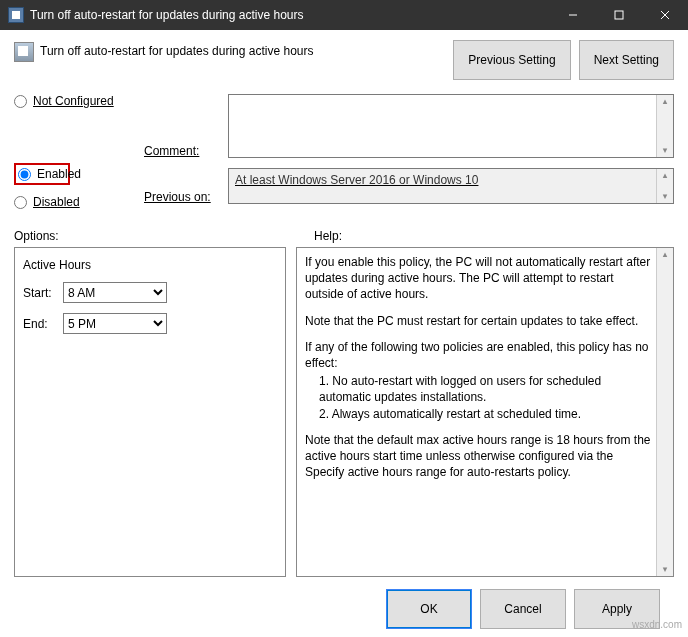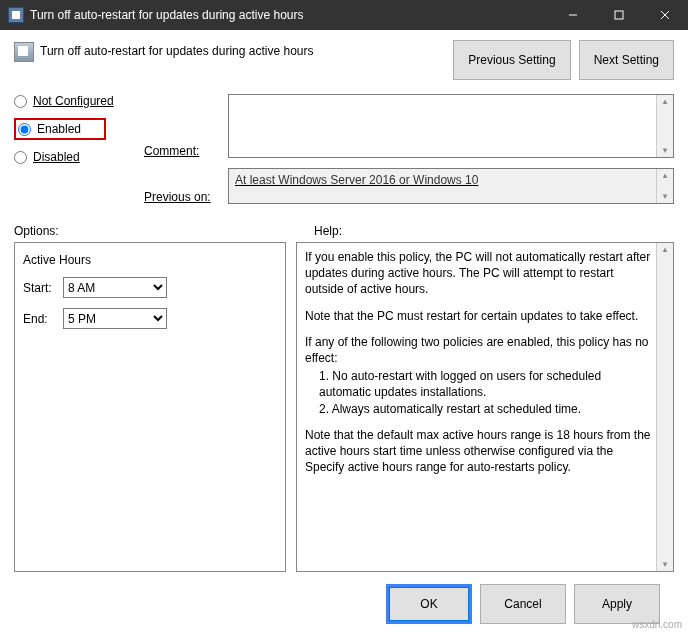--- a/index.html
+++ b/index.html
@@ -22,21 +22,21 @@
   .pol-icon::after { content:""; position:absolute; left:3px; top:3px; width:10px; height:10px; background:#fff; }
   .pol-title { flex:1; padding-top:4px; }
   .navbtns { display:flex; gap:8px; }
   button.std { background:#e1e1e1; border:1px solid #adadad; padding:4px 14px; min-width:86px; height:40px; cursor:pointer; }
 
   
   .midrow { display:flex; align-items:flex-start; gap:10px;text-decoration:underline; }
   .radios { width: 120px; }
   .radios label { display:flex; align-items:center; gap:6px; margin-bottom:10px; cursor:pointer; }
   .radios input { margin:0; }
-  .enabled-wrap { border:2px solid #c00; padding:2px 6px 2px 2px; display:inline-flex; align-items:center; gap:6px; width:92px; }
+  .enabled-wrap { border:2px solid #c00; padding:2px 6px 2px 2px; display:inline-flex; align-items:center; gap:6px; width:56px;margin-top:45px; }
 
   .rightfields { flex:1; }
   .fieldrow { display:flex; align-items:flex-end; margin-bottom:10px; }
   .fieldlabel { width:84px; padding-top:2px; }
   .comment-box { flex:1; height:64px; border:1px solid #7a7a7a; background:#fff; position:relative; }
   .supported-box { flex:1; height:36px; border:1px solid #7a7a7a; background:#f0f0f0; padding:4px 20px 4px 6px; position:relative; color:#333; }
   .vscroll { position:absolute; right:0; top:0; bottom:0; width:17px; background:#f0f0f0; border-left:1px solid #ccc; display:flex; flex-direction:column; justify-content:space-between; align-items:center; }
   .vscroll span { font-size:9px; color:#888; line-height:1; padding:2px 0; user-select:none; }
 
   
@@ -53,21 +53,21 @@
   .pane.help .indent { padding-left:14px; }
   .pane.help .vscroll { background:#f0f0f0; }
 
   .opt-title { margin-bottom:10px; }
   .opt-row { display:flex; align-items:center; gap:8px; margin-bottom:10px; }
   .opt-row label { width:32px; }
   select { border:1px solid #7a7a7a; background:#fff; height:21px; width:104px; font-size:12px; }
 
   
   .footer { display:flex; justify-content:flex-end; gap:8px; padding:12px 14px 0 0; }
-  button.primary { border:3px solid #3b82f6; box-shadow:0 0 0 1px #0078d7 inset; }
+  button.primary { border:1px solid #3b82f6; box-shadow:0 0 0 1px #0078d7 inset; }
 
   .watermark { position:absolute; right:6px; top:630px; font-size:10px; color:#aaa; transform:translateY(-100%); }
 </style>
 </head>
 <body>
 
 <div class="titlebar">
   <div class="icon"></div>
   <div class="title">Turn off auto-restart for updates during active hours</div>
   <div class="winbtns">

